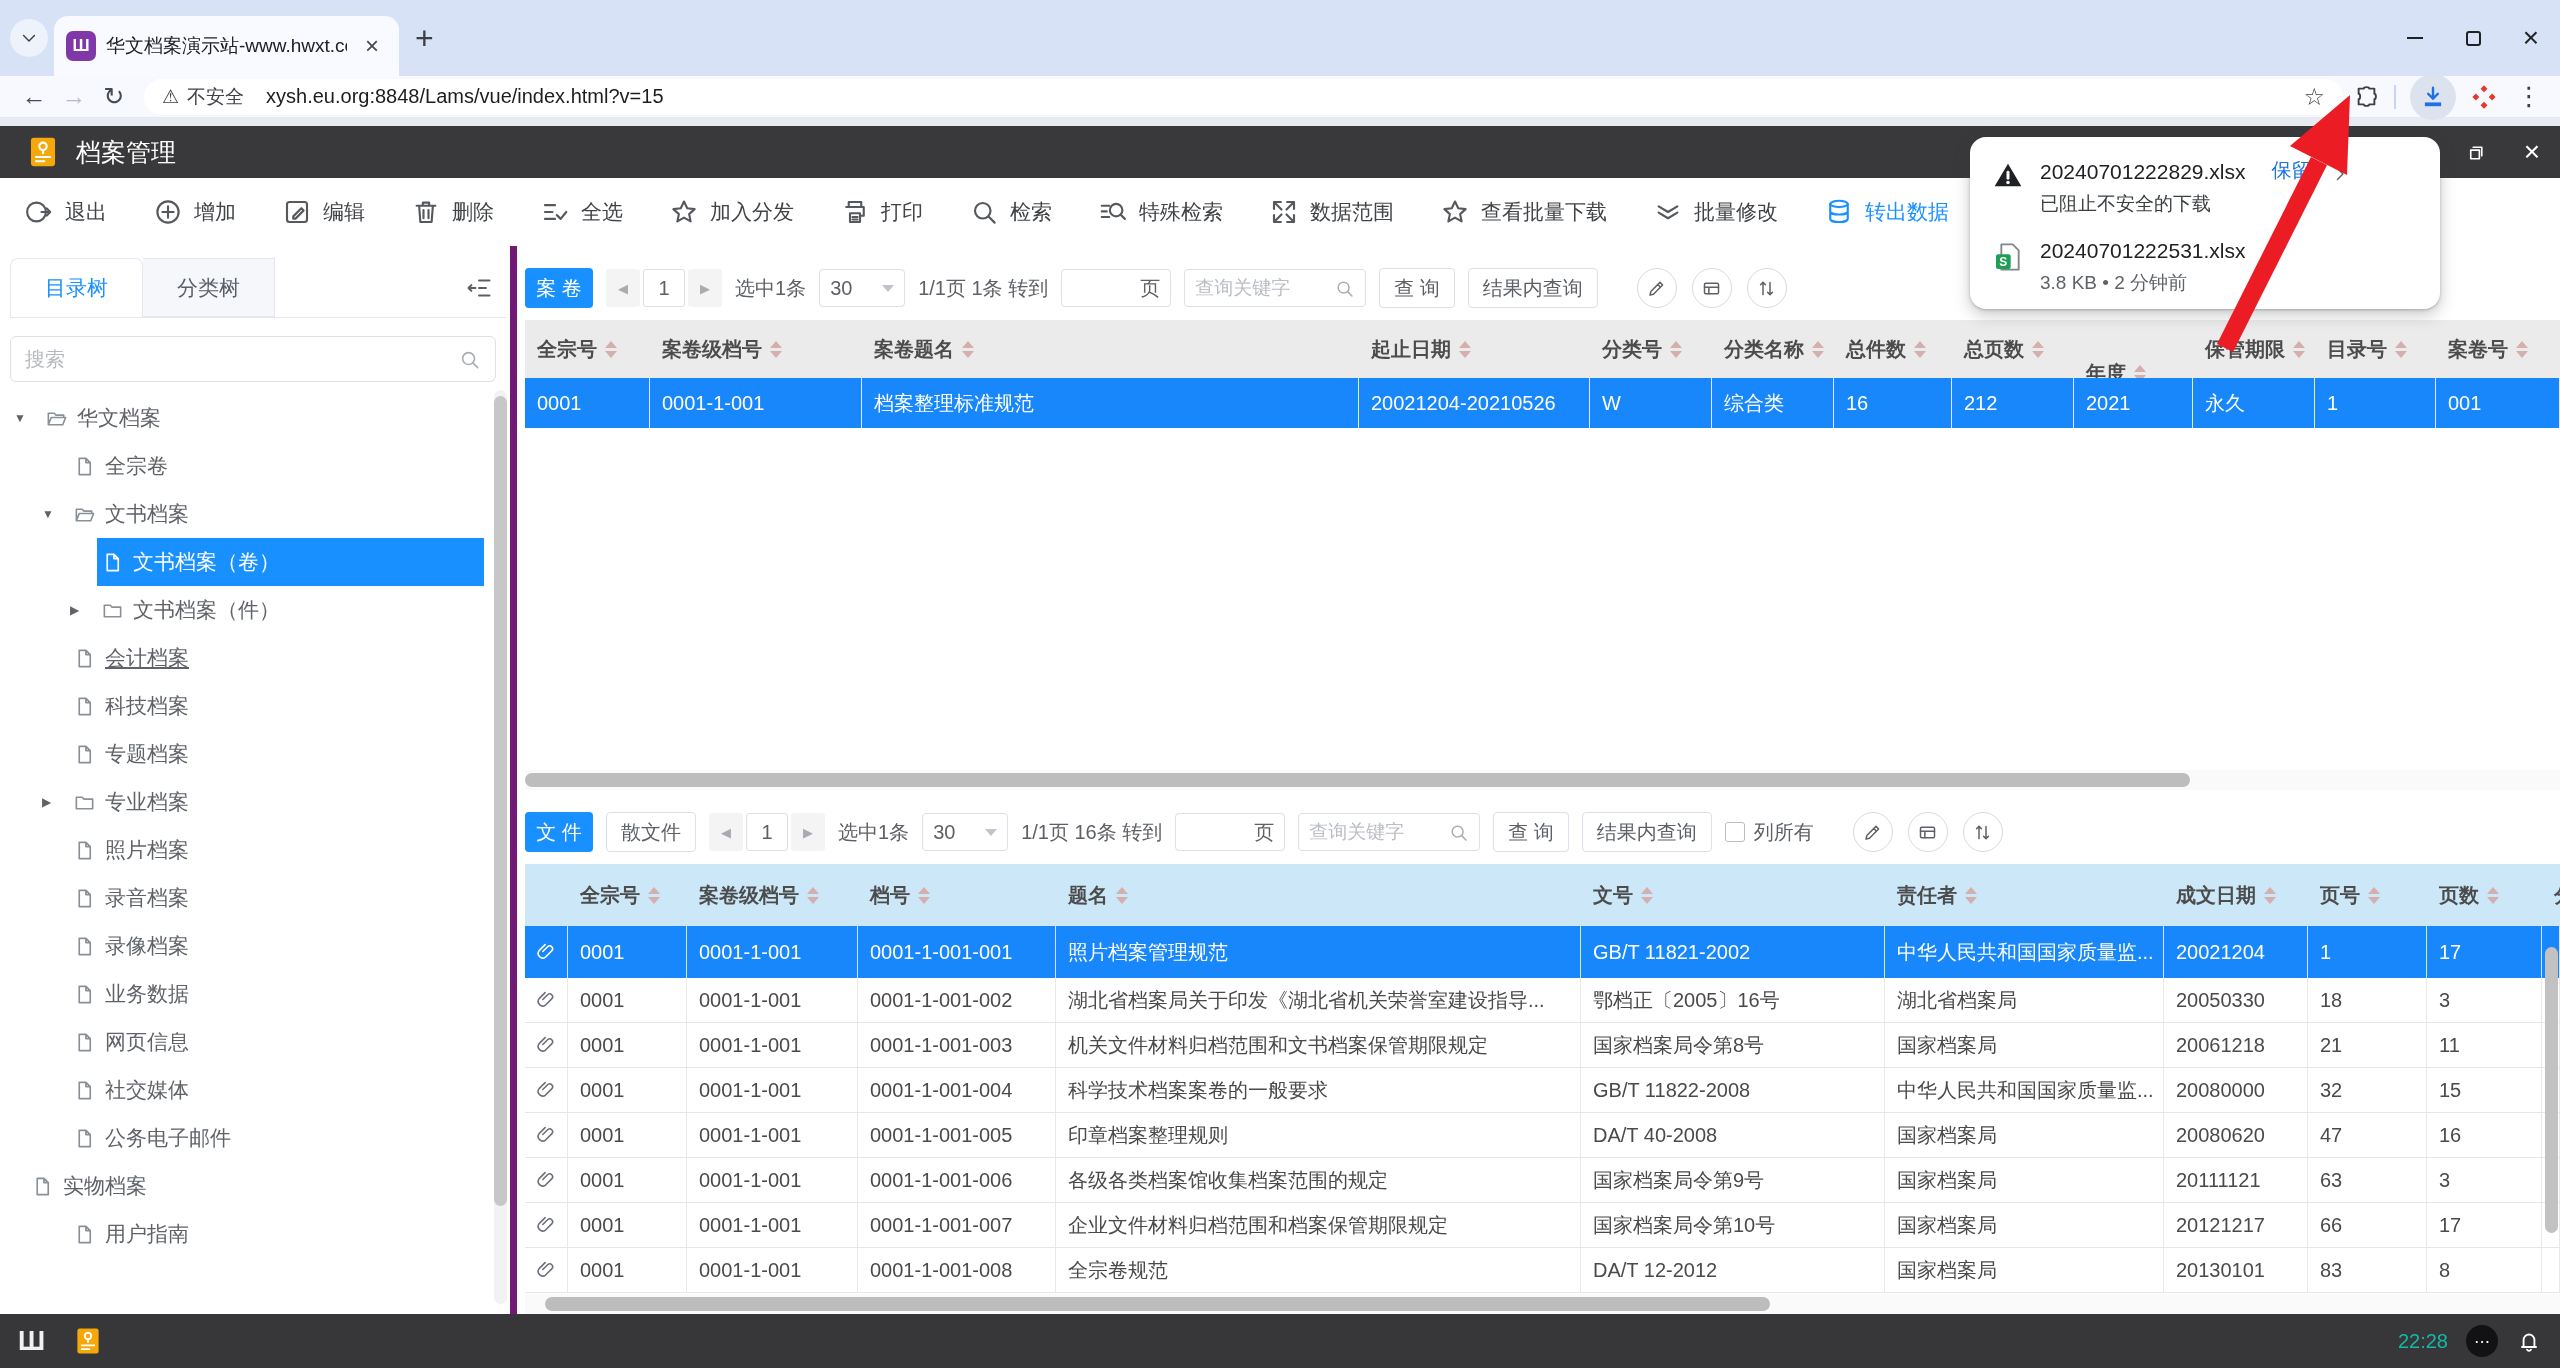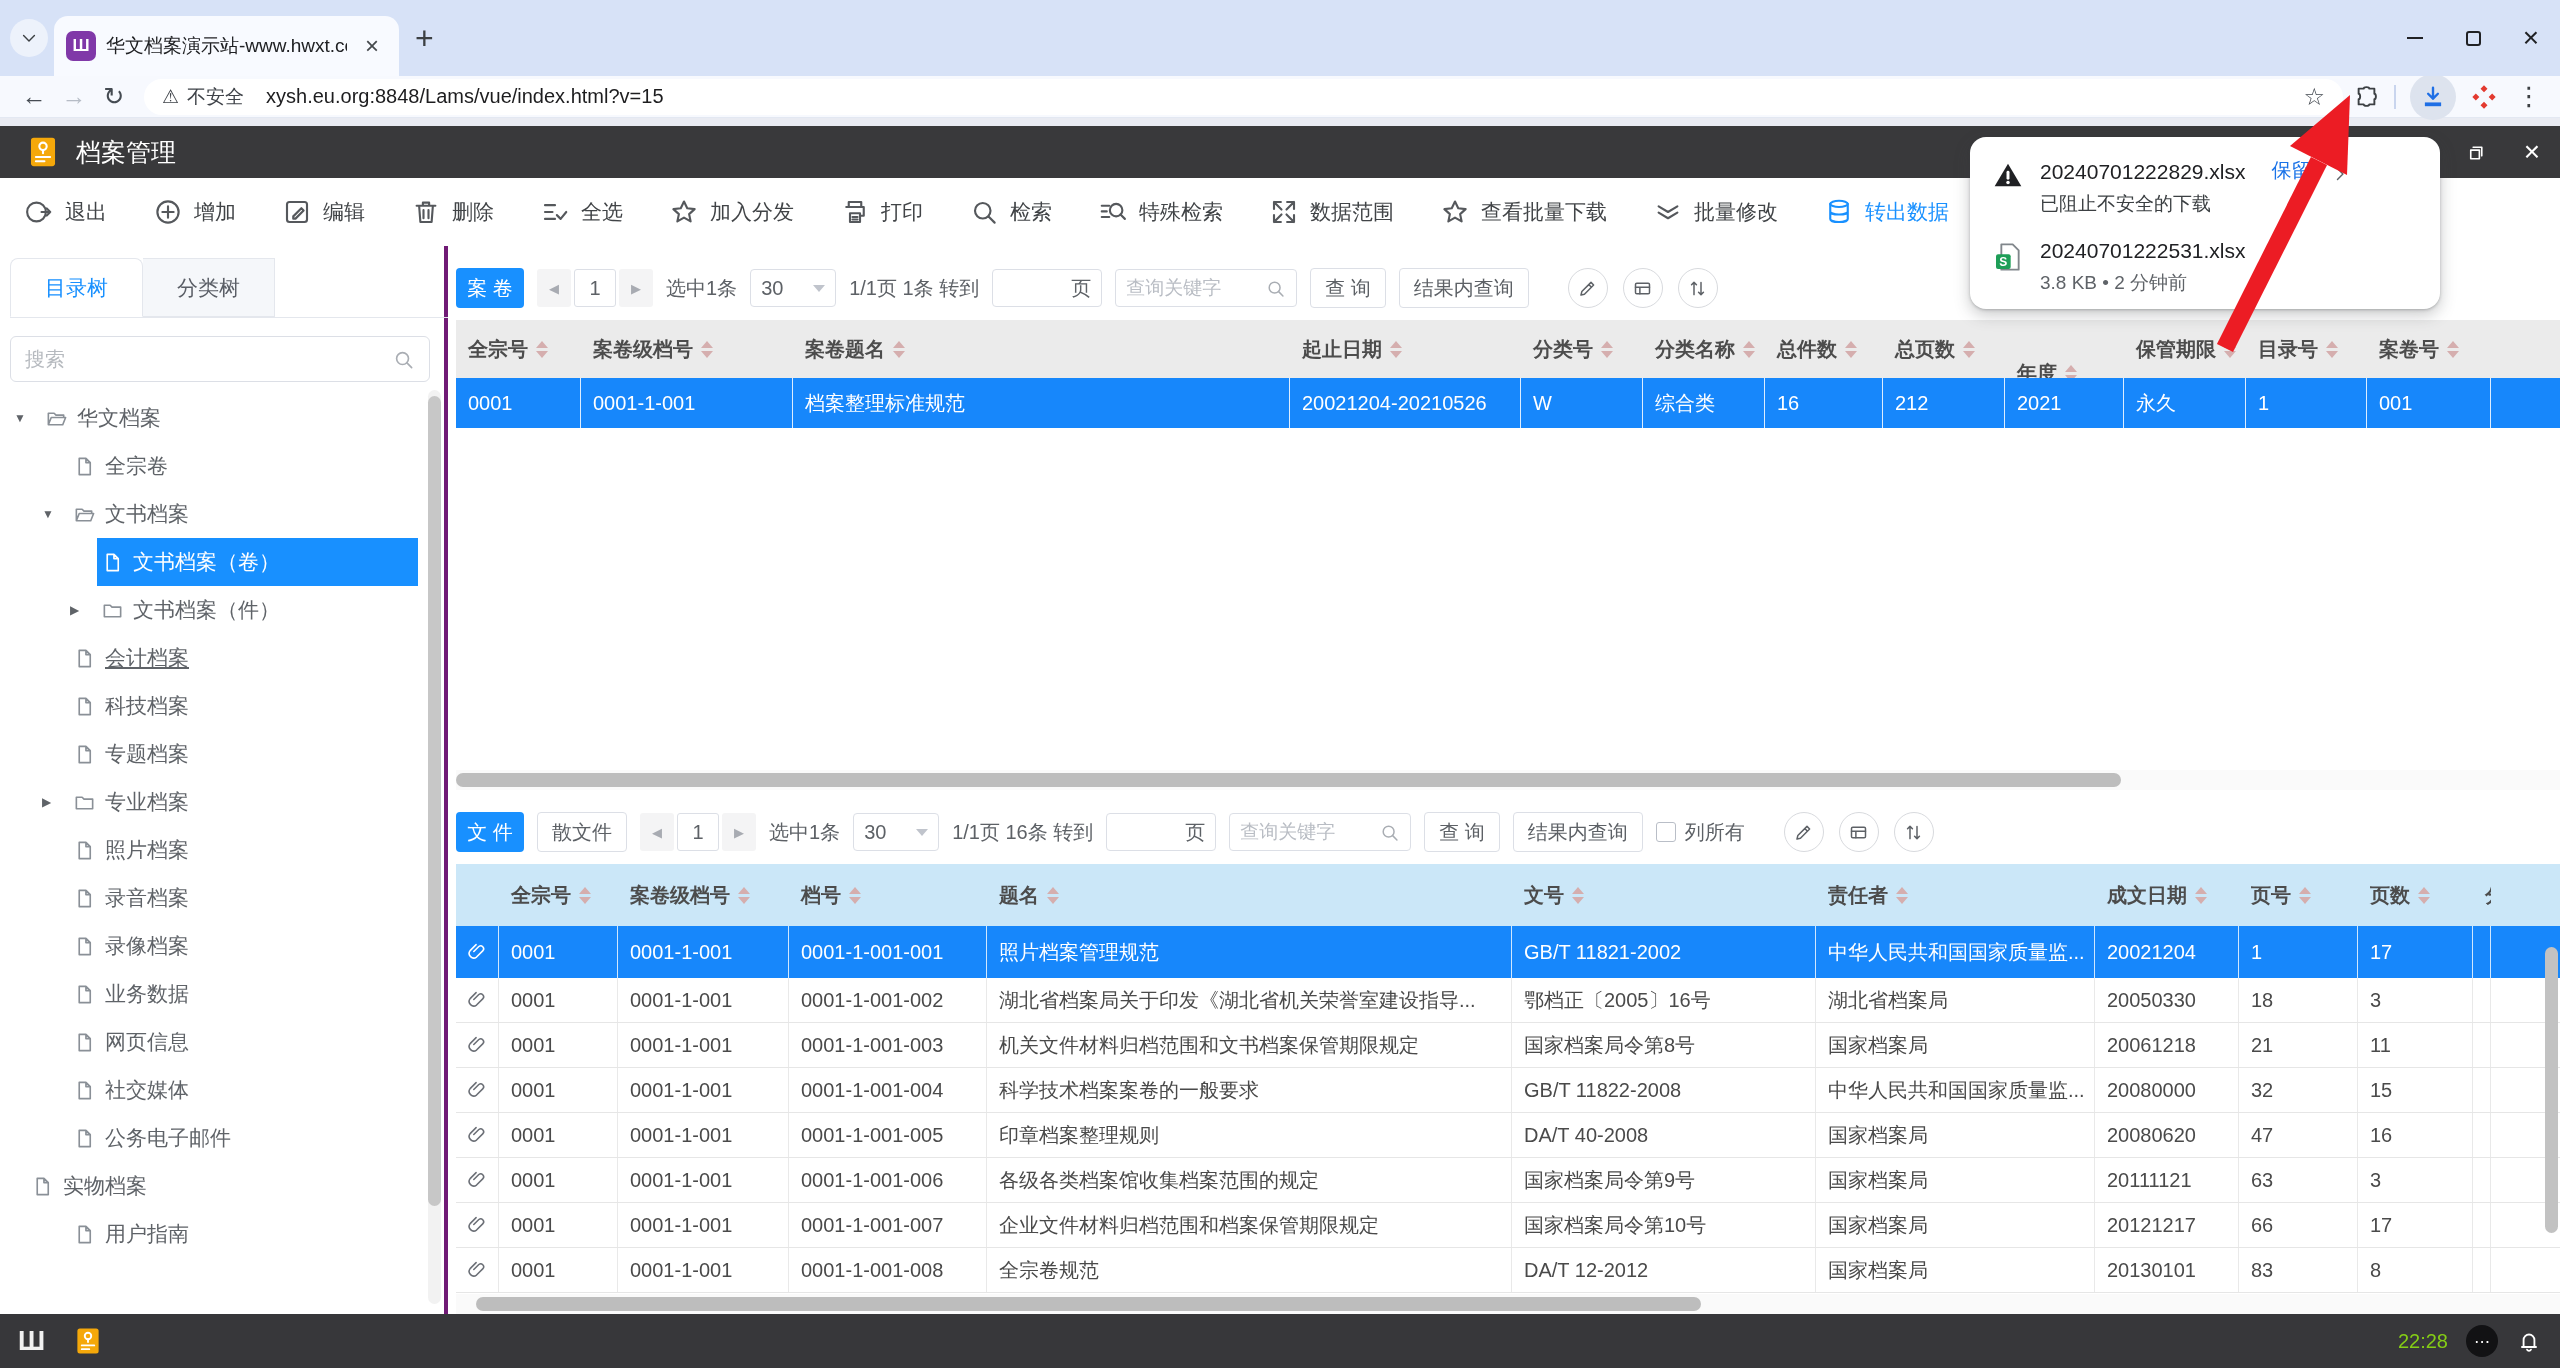--- a/index.html
+++ b/index.html
@@ -53,21 +53,21 @@
 
   
   .apptoolbar { height:68px; display:flex; align-items:center; padding:0 24px; background:#fff; }
   .tbi { display:flex; align-items:center; gap:11px; margin-right:46px; color:#414447; font-size:21px; white-space:nowrap;}
   .tbi .ic { width:30px; height:30px; color:#55585c; }
   .tbi.act { color:#1890ff; }
   .tbi.act .ic { color:#1890ff; }
 
   
   .main { display:flex; height:1068px; }
-  .sidebar { width:448px; position:relative; border-right:4px solid #701a75; flex:0 0 auto;}
+  .sidebar { width:517px; position:relative; border-right:7px solid #701a75; flex:0 0 auto;}
   .stabs { margin:12px 0 0 10px; display:flex; height:60px; position:relative; border-bottom:1px solid #e4e7ed; width:497px;}
   .stab { padding:0 34px; line-height:58px; font-size:21px; border:1px solid #e4e7ed; background:#f5f7fa; color:#5a5e66;}
   .stab.on { background:#fff; color:#1890ff; border-bottom-color:#fff; border-radius:8px 8px 0 0; }
   .stab + .stab { border-left:none; }
   .collapse-ic { position:absolute; right:14px; top:16px; color:#5a5e66; }
   .collapse-ic .ic{ width:28px;height:28px;}
   .ssearch { margin:18px 14px 0 10px; height:46px; border:1px solid #dcdfe6; border-radius:6px;
     display:flex; align-items:center; padding:0 14px; }
   .ssearch input { border:none; outline:none; flex:1; font-size:20px; color:#333; background:transparent;
     font-family:inherit;}
@@ -145,21 +145,21 @@
   .frow.fsel .clip { color:#fff; }
   .vscroll { position:absolute; right:2px; top:157px; width:13px; height:286px; background:#c2c2c2; border-radius:7px;}
 
   
   .taskbar { position:absolute; left:0; bottom:0; width:2560px; height:54px; background:#37373a; display:flex;
     align-items:center; padding:0 18px; }
   .tb-logo { color:#f1f1f1; font-size:27px; font-weight:bold; }
   .tb-app { margin-left:28px; display:flex; align-items:center;}
   .tb-app .ic { width:30px; height:30px; }
   .tb-right { margin-left:auto; display:flex; align-items:center; gap:18px;}
-  .tb-time { color:#84cc16; font-size:20px; }
+  .tb-time { color:#14b8a6; font-size:20px; }
   .tb-chat { width:32px; height:32px; border-radius:50%; background:#121214; color:#fff; display:flex;
     align-items:center; justify-content:center; font-size:16px;}
   .tb-bell { color:#fff; }
   .tb-bell .ic { width:26px; height:26px;}
 
   
   .dl-popup { position:absolute; left:1970px; top:137px; width:470px; height:172px; background:#fff;
     border-radius:16px; box-shadow:0 1px 3px rgba(60,64,67,.3),0 6px 16px rgba(60,64,67,.28);
     padding:20px 22px; z-index:60;}
   .dl-item { display:flex; align-items:flex-start; gap:16px; }

